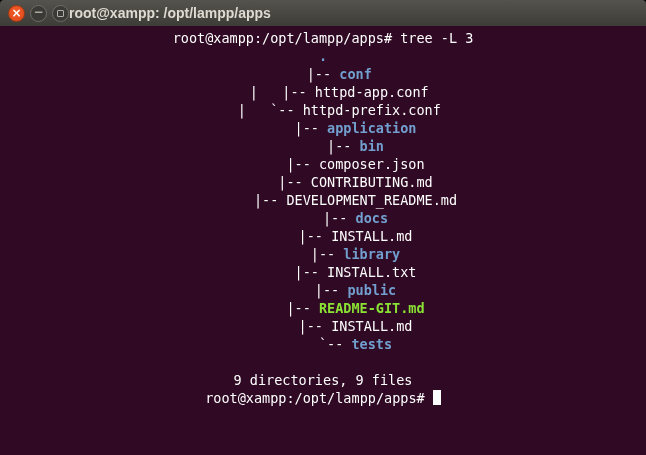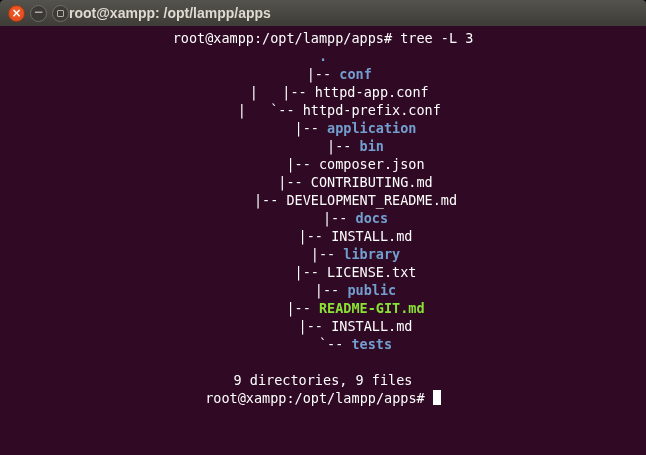--- a/index.html
+++ b/index.html
@@ -128,21 +128,21 @@
       <div class="term-line"><span class="seg-plain">    |   |-- httpd-app.conf</span></div>
       <div class="term-line"><span class="seg-plain">    |   `-- httpd-prefix.conf</span></div>
       <div class="term-line"><span class="seg-plain">        |-- </span><span class="seg-dir">application</span></div>
       <div class="term-line"><span class="seg-plain">        |-- </span><span class="seg-dir">bin</span></div>
       <div class="term-line"><span class="seg-plain">        |-- composer.json</span></div>
       <div class="term-line"><span class="seg-plain">        |-- CONTRIBUTING.md</span></div>
       <div class="term-line"><span class="seg-plain">        |-- DEVELOPMENT_README.md</span></div>
       <div class="term-line"><span class="seg-plain">        |-- </span><span class="seg-dir">docs</span></div>
       <div class="term-line"><span class="seg-plain">        |-- INSTALL.md</span></div>
       <div class="term-line"><span class="seg-plain">        |-- </span><span class="seg-dir">library</span></div>
-      <div class="term-line"><span class="seg-plain">        |-- LICENSE.txt</span></div>
+      <div class="term-line"><span class="seg-plain">        |-- INSTALL.txt</span></div>
       <div class="term-line"><span class="seg-plain">        |-- </span><span class="seg-dir">public</span></div>
       <div class="term-line"><span class="seg-plain">        |-- </span><span class="seg-exec">README-GIT.md</span></div>
       <div class="term-line"><span class="seg-plain">        |-- INSTALL.md</span></div>
       <div class="term-line"><span class="seg-plain">        `-- </span><span class="seg-dir">tests</span></div>
       <div class="term-line"></div>
       <div class="term-line"><span class="seg-plain">9 directories, 9 files</span></div>
       <div class="term-line"><span class="seg-plain">root@xampp:/opt/lampp/apps# </span><span class="cursor"></span></div>
     </div>
 </div>
 

